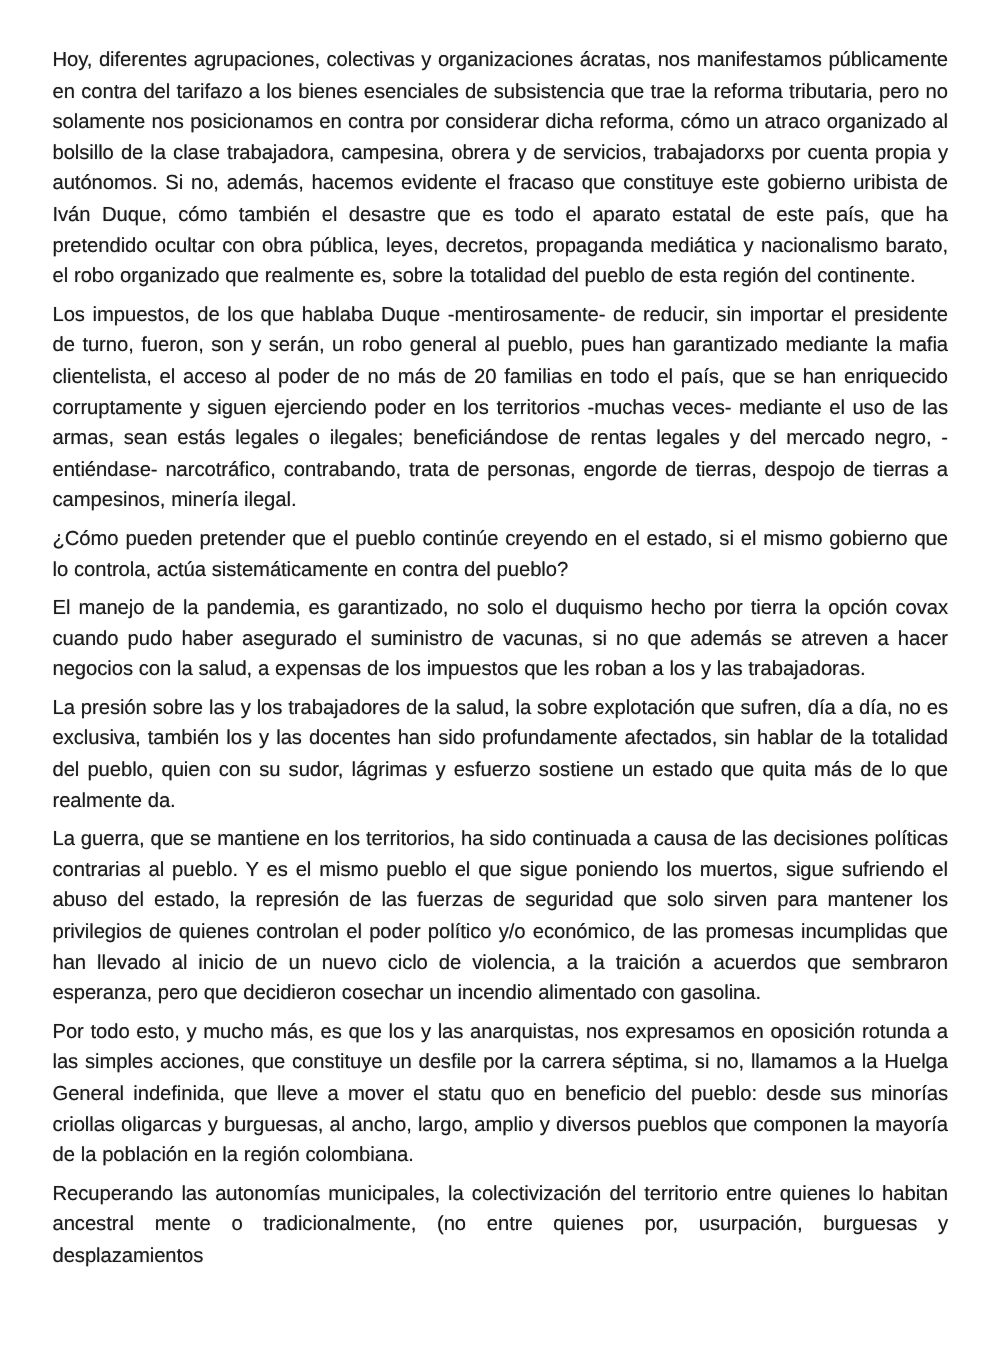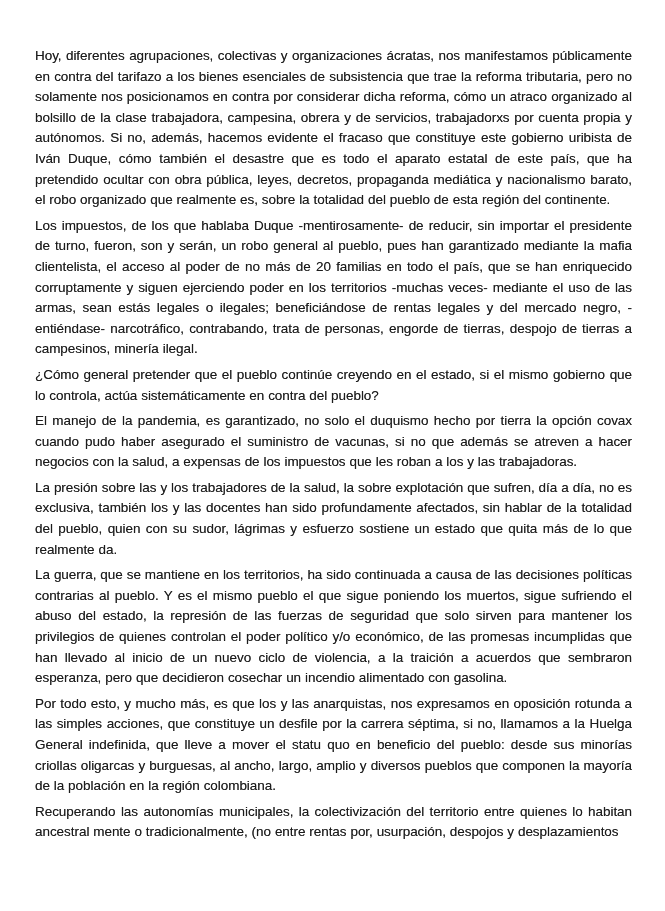--- a/index.html
+++ b/index.html
@@ -11,21 +11,21 @@
     width: 665px;
     height: 911px;
     overflow: hidden;
     font-family: "Liberation Sans", "DejaVu Sans", sans-serif;
   }
   .page {
     box-sizing: border-box;
     width: 665px;
     height: 911px;
     background: var(--page-bg, #ffffff);
-    padding: 46px 33px 0 35px;
+    padding: 30px 33px 0 35px;
   }
   .text-block {
     color: var(--text-color, #1c1c1c);
     
     text-shadow: 0 0 0.6px rgba(20, 20, 20, 0.55);
     filter: blur(0.15px);
   }
   .para {
     margin: 0 0 5px 0;
     font-size: 13.5px;
@@ -35,20 +35,20 @@
     word-spacing: 0.2px;
   }
 </style>
 </head>
 <body>
 
 <div class="page">
   <div class="text-block">
     <p class="para">Hoy, diferentes agrupaciones, colectivas y organizaciones ácratas, nos manifestamos públicamente en contra del tarifazo a los bienes esenciales de subsistencia que trae la reforma tributaria, pero no solamente nos posicionamos en contra por considerar dicha reforma, cómo un atraco organizado al bolsillo de la clase trabajadora, campesina, obrera y de servicios, trabajadorxs por cuenta propia y autónomos. Si no, además, hacemos evidente el fracaso que constituye este gobierno uribista de Iván Duque, cómo también el desastre que es todo el aparato estatal de este país, que ha pretendido ocultar con obra pública, leyes, decretos, propaganda mediática y nacionalismo barato, el robo organizado que realmente es, sobre la totalidad del pueblo de esta región del continente.</p>
     <p class="para">Los impuestos, de los que hablaba Duque -mentirosamente- de reducir, sin importar el presidente de turno, fueron, son y serán, un robo general al pueblo, pues han garantizado mediante la mafia clientelista, el acceso al poder de no más de 20 familias en todo el país, que se han enriquecido corruptamente y siguen ejerciendo poder en los territorios -muchas veces- mediante el uso de las armas, sean estás legales o ilegales; beneficiándose de rentas legales y del mercado negro, - entiéndase- narcotráfico, contrabando, trata de personas, engorde de tierras, despojo de tierras a campesinos, minería ilegal.</p>
-    <p class="para">¿Cómo general pretender que el pueblo continúe creyendo en el estado, si el mismo gobierno que lo controla, actúa sistemáticamente en contra del pueblo?</p>
+    <p class="para">¿Cómo pueden pretender que el pueblo continúe creyendo en el estado, si el mismo gobierno que lo controla, actúa sistemáticamente en contra del pueblo?</p>
     <p class="para">El manejo de la pandemia, es garantizado, no solo el duquismo hecho por tierra la opción covax cuando pudo haber asegurado el suministro de vacunas, si no que además se atreven a hacer negocios con la salud, a expensas de los impuestos que les roban a los y las trabajadoras.</p>
     <p class="para">La presión sobre las y los trabajadores de la salud, la sobre explotación que sufren, día a día, no es exclusiva, también los y las docentes han sido profundamente afectados, sin hablar de la totalidad del pueblo, quien con su sudor, lágrimas y esfuerzo sostiene un estado que quita más de lo que realmente da.</p>
     <p class="para">La guerra, que se mantiene en los territorios, ha sido continuada a causa de las decisiones políticas contrarias al pueblo. Y es el mismo pueblo el que sigue poniendo los muertos, sigue sufriendo el abuso del estado, la represión de las fuerzas de seguridad que solo sirven para mantener los privilegios de quienes controlan el poder político y/o económico, de las promesas incumplidas que han llevado al inicio de un nuevo ciclo de violencia, a la traición a acuerdos que sembraron esperanza, pero que decidieron cosechar un incendio alimentado con gasolina.</p>
     <p class="para">Por todo esto, y mucho más, es que los y las anarquistas, nos expresamos en oposición rotunda a las simples acciones, que constituye un desfile por la carrera séptima, si no, llamamos a la Huelga General indefinida, que lleve a mover el statu quo en beneficio del pueblo: desde sus minorías criollas oligarcas y burguesas, al ancho, largo, amplio y diversos pueblos que componen la mayoría de la población en la región colombiana.</p>
-    <p class="para">Recuperando las autonomías municipales, la colectivización del territorio entre quienes lo habitan ancestral mente o tradicionalmente, (no entre rentas por, usurpación, despojos y desplazamientos</p>
+    <p class="para">Recuperando las autonomías municipales, la colectivización del territorio entre quienes lo habitan ancestral mente o tradicionalmente, (no entre quienes por, usurpación, burguesas y desplazamientos</p>
   </div>
 </div>
 
 </body></html>

